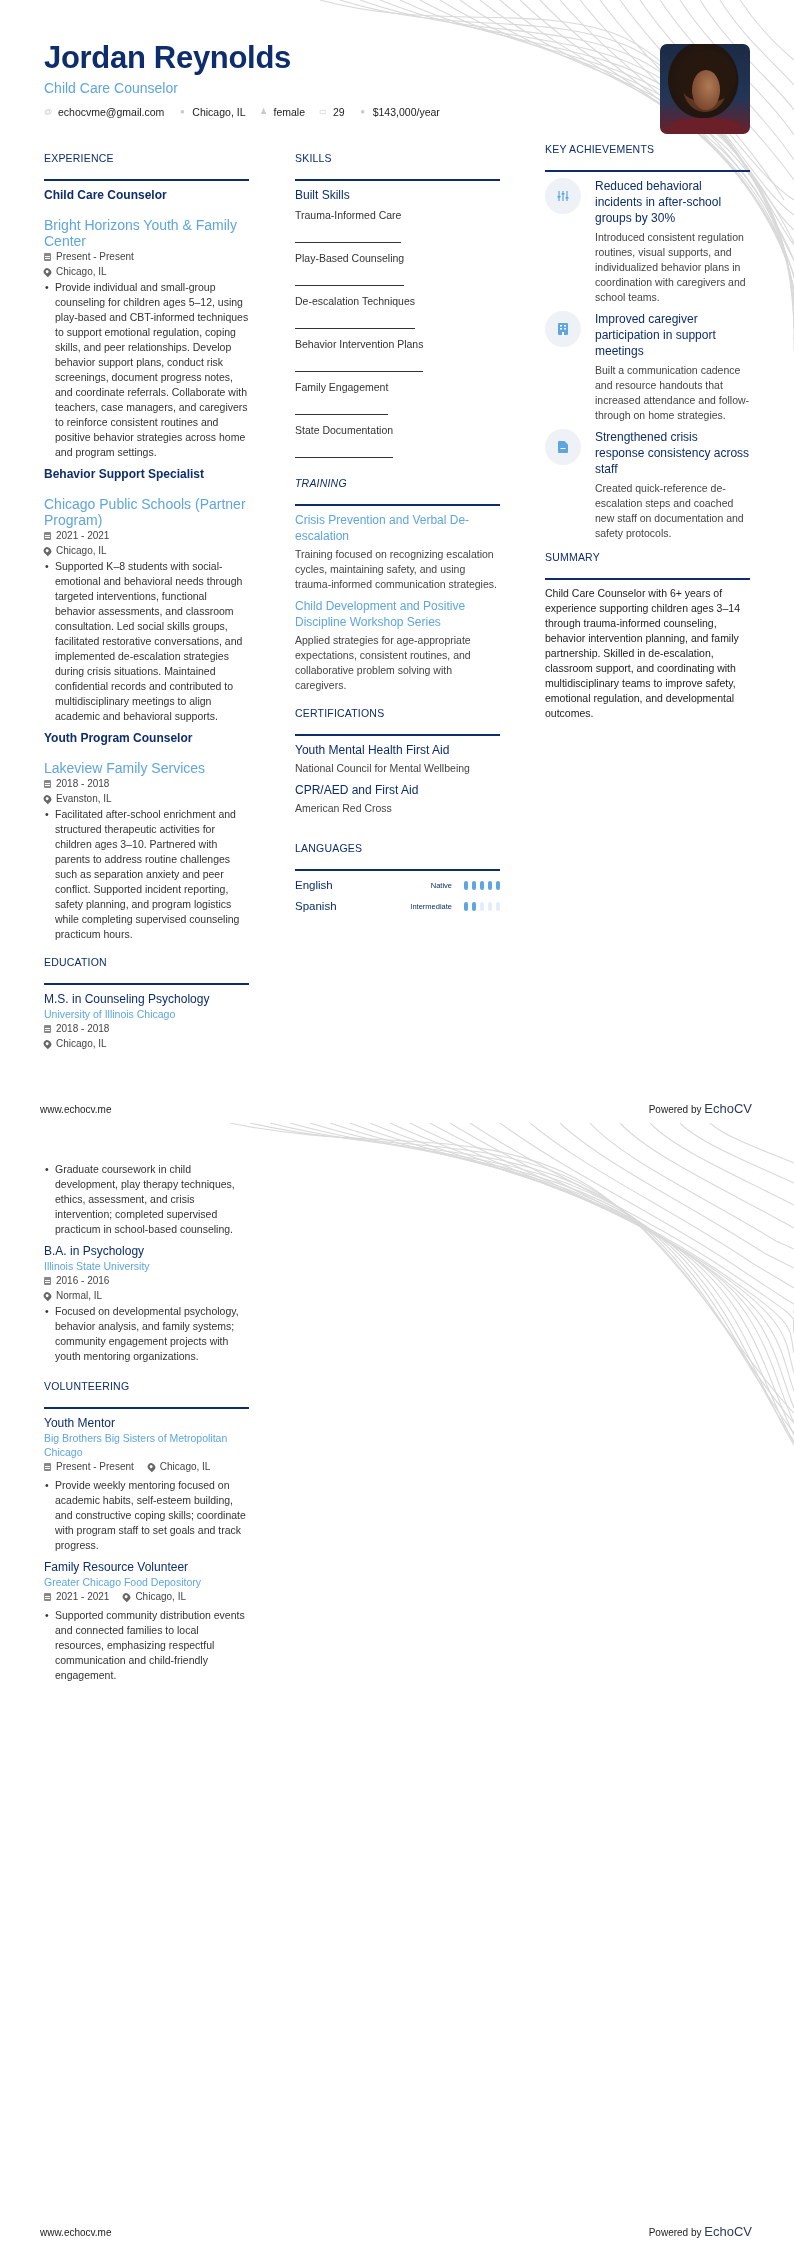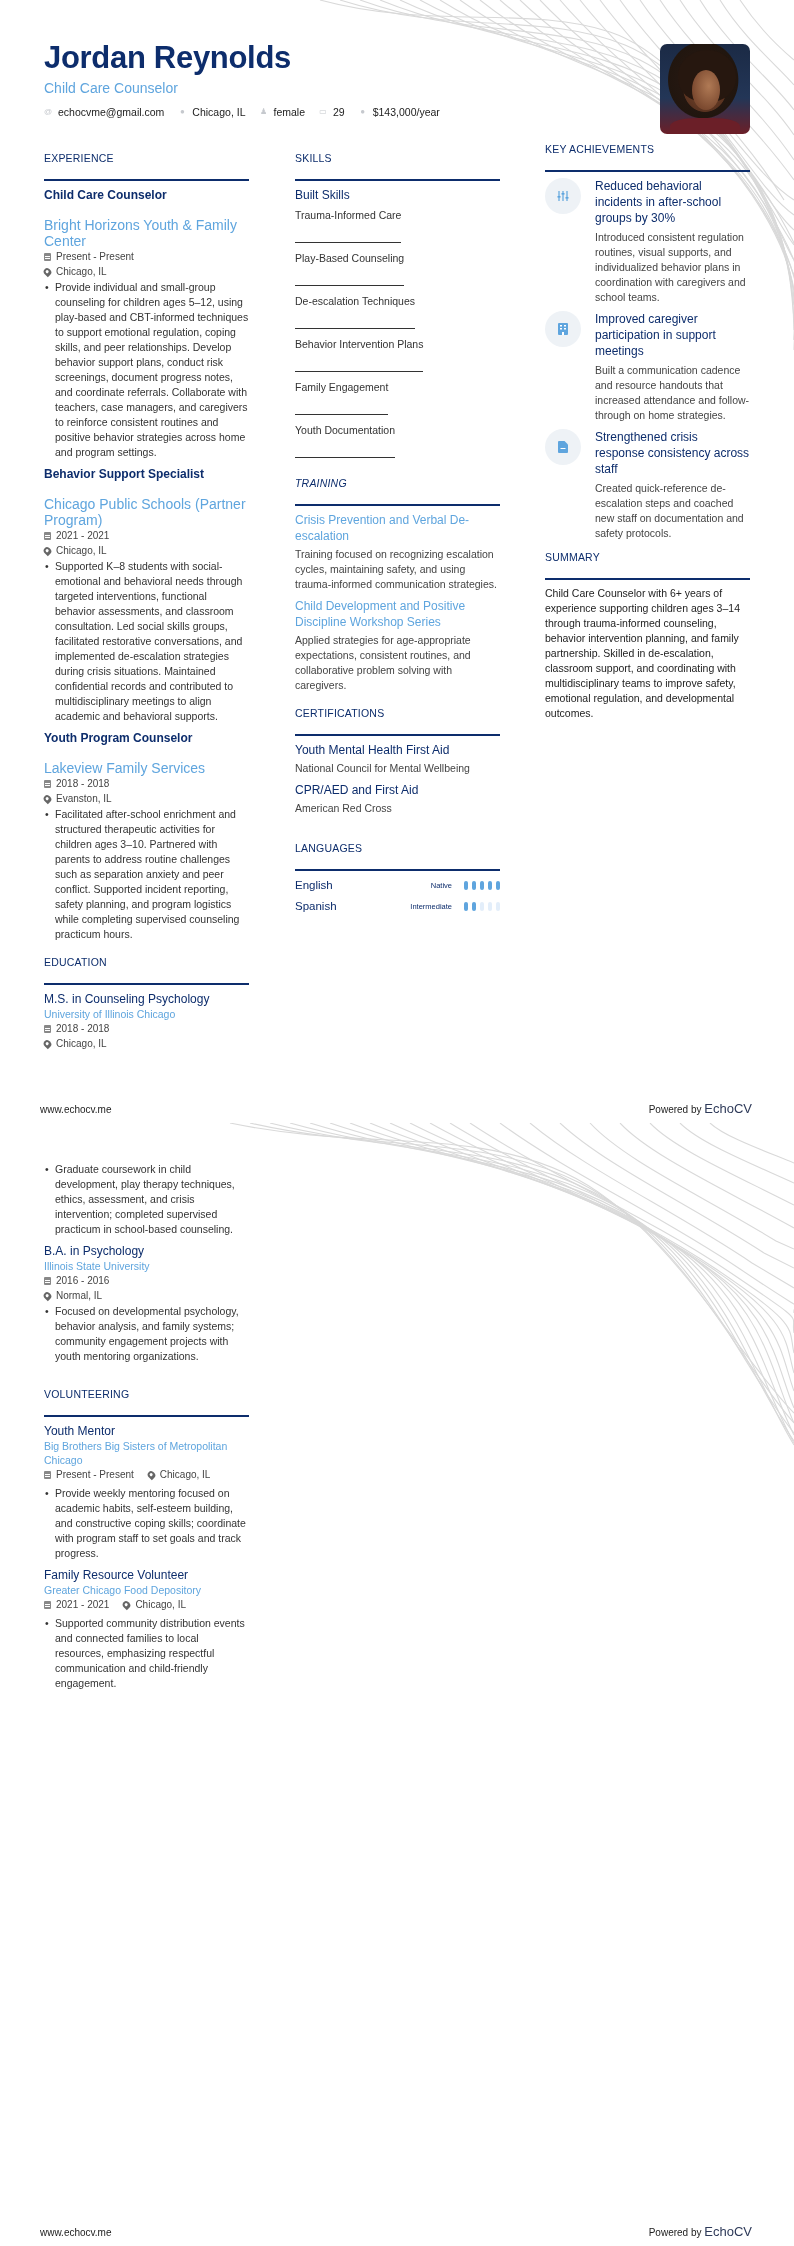--- a/index.html
+++ b/index.html
@@ -206,21 +206,21 @@
   </div>
 
   <div class="col col-mid" style="top:152px;">
     <div class="sec-title">SKILLS</div>
     <div class="skill-group">Built Skills</div>
     <div class="skill-wrap"><span class="skill">Trauma-Informed Care</span></div>
     <div class="skill-wrap"><span class="skill">Play-Based Counseling</span></div>
     <div class="skill-wrap"><span class="skill">De-escalation Techniques</span></div>
     <div class="skill-wrap"><span class="skill">Behavior Intervention Plans</span></div>
     <div class="skill-wrap"><span class="skill">Family Engagement</span></div>
-    <div class="skill-wrap"><span class="skill">Youth Documentation</span></div>
+    <div class="skill-wrap"><span class="skill">State Documentation</span></div>
 
     <div class="sec-title" style="margin-top:14px;font-style:italic;">TRAINING</div>
     <div class="train-title">Crisis Prevention and Verbal De-escalation</div>
     <div class="train-desc">Training focused on recognizing escalation cycles, maintaining safety, and using trauma-informed communication strategies.</div>
     <div class="train-title">Child Development and Positive Discipline Workshop Series</div>
     <div class="train-desc">Applied strategies for age-appropriate expectations, consistent routines, and collaborative problem solving with caregivers.</div>
 
     <div class="sec-title" style="margin-top:14px;">CERTIFICATIONS</div>
     <div class="cert-title">Youth Mental Health First Aid</div>
     <div class="cert-org">National Council for Mental Wellbeing</div>
@@ -365,21 +365,21 @@
         </div>
       <div class="meta">
           <span class="mi ico-pin"></span>
           <span>Normal, IL</span>
         </div>
       <ul class="bullets">
           <li>Focused on developmental psychology, behavior analysis, and family systems; community engagement projects with youth mentoring organizations.</li>
         </ul>
     </div>
 
-    <div class="sec-title" style="margin-top:24px;">VOLUNTEERING</div>
+    <div class="sec-title" style="margin-top:16px;">VOLUNTEERING</div>
     <div class="entry">
       <div class="edu-title">Youth Mentor</div>
       <div class="edu-org">Big Brothers Big Sisters of Metropolitan Chicago</div>
       <div class="meta">
         <span class="mi ico-cal"></span>
           <span>Present - Present</span>
         <span style="width:14px;display:inline-block"></span>
         <span class="mi ico-pin"></span>
           <span>Chicago, IL</span>
       </div>

